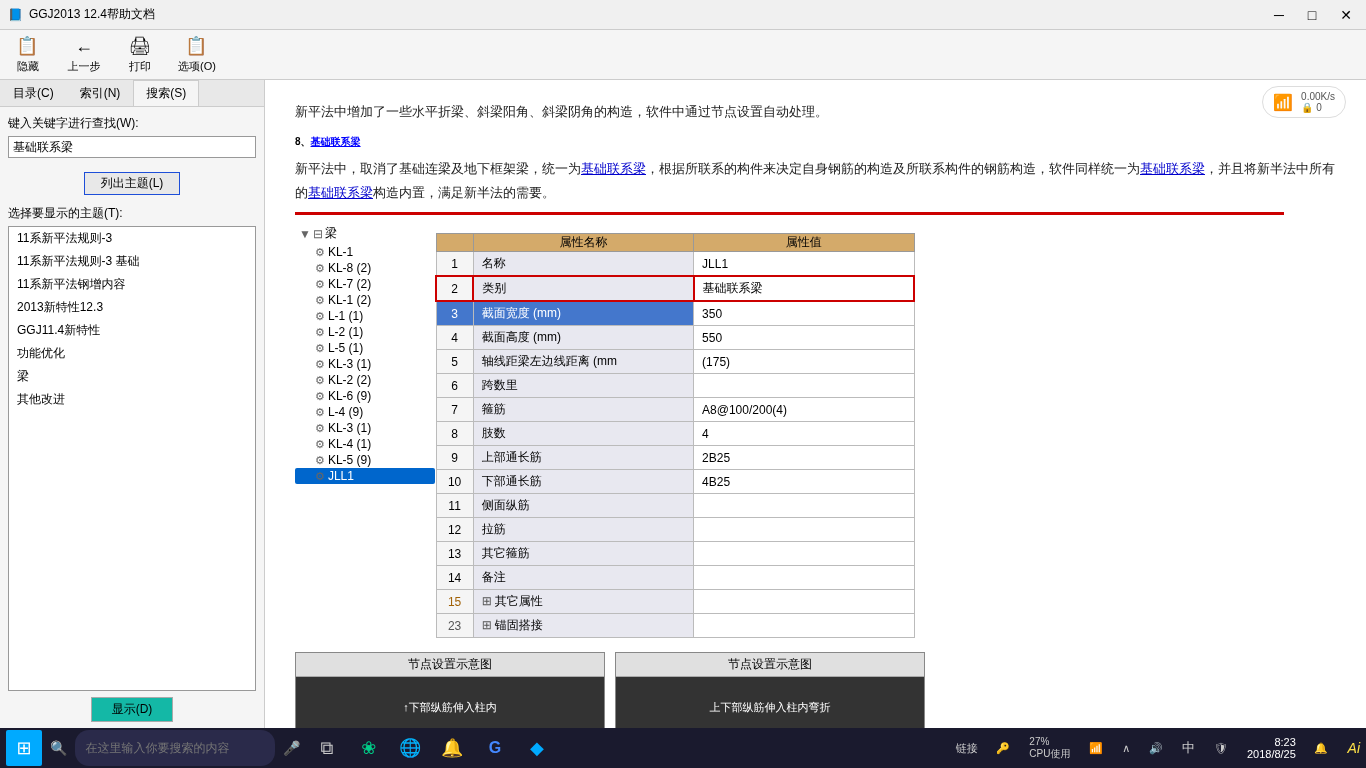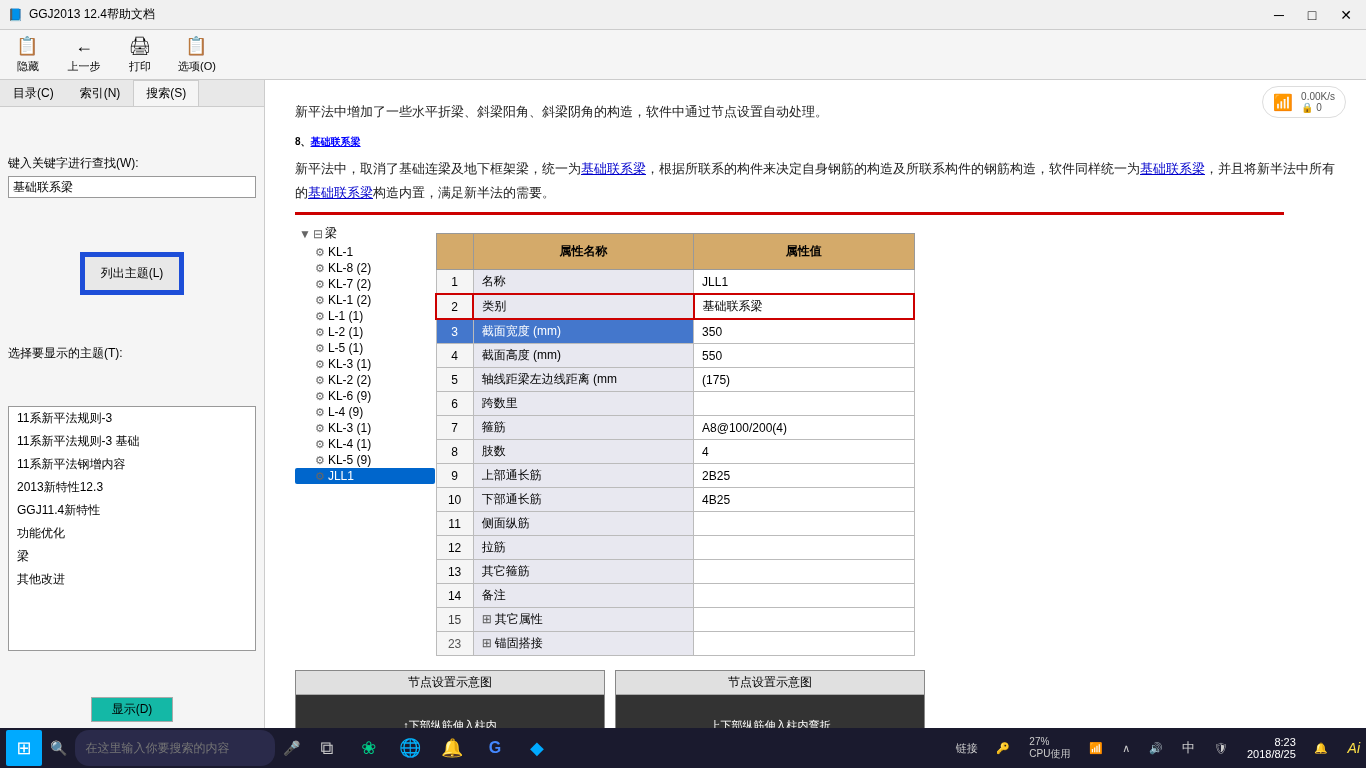--- a/index.html
+++ b/index.html
@@ -46,21 +46,20 @@
       height: calc(768px - 30px - 50px - 40px);
     }
 
     
     .left-panel {
       width: 265px;
       background: #f5f5f5;
       border-right: 1px solid #ccc;
       display: flex;
       flex-direction: column;
-      gap: 40px;
     }
     .tabs-row {
       display: flex;
       border-bottom: 1px solid #ccc;
       background: #e8e8e8;
     }
     .tab-btn {
       padding: 4px 12px;
       font-size: 12px;
       cursor: pointer;
@@ -78,24 +77,24 @@
       width: 100%;
       height: 22px;
       border: 1px solid #999;
       padding: 2px 4px;
       font-size: 12px;
       font-family: 'Microsoft YaHei', SimSun, sans-serif;
     }
     .list-topic-btn {
       display: block;
       margin: 6px auto;
-      padding: 8px 16px;
-      font-size: 12px;
-      cursor: pointer;
-      border: 5px solid #1d4ed8;
+      padding: 2px 16px;
+      font-size: 12px;
+      cursor: pointer;
+      border: 1px solid #1d4ed8;
       background: #e8e8e8;
       font-family: 'Microsoft YaHei', SimSun, sans-serif;
     }
 
     .topic-label { font-size: 12px; padding: 4px 8px; }
     .topic-list {
       flex: 1;
       overflow-y: auto;
       border: 1px solid #999;
       margin: 0 8px;
@@ -158,22 +157,22 @@
     
     .prop-table {
       border-collapse: collapse;
       font-size: 12px;
       margin-top: 10px;
       width: 480px;
     }
     .prop-table th {
       background: #d4aa6a;
       border: 1px solid #999;
-      padding: 9px 12px;
-      font-weight: bold;
+      padding: 0 12px;
+      font-weight: normal;
       text-align: center;
     }
     .prop-table td {
       border: 1px solid #bbb;
       padding: 3px 8px;
     }
     .prop-table .row-num {
       text-align: center;
       background: #f5f5f5;
       width: 28px;
@@ -544,21 +543,21 @@
               <td class="row-num">13</td>
               <td class="prop-name"><span class="link">其它箍筋</span></td>
               <td class="prop-val"></td>
             </tr>
             <tr>
               <td class="row-num">14</td>
               <td class="prop-name">备注</td>
               <td class="prop-val"></td>
             </tr>
             <tr>
-              <td class="row-num"><span style="color:#404040">15</span></td>
+              <td class="row-num"><span style="color:#a16207">15</span></td>
               <td class="prop-name"><span style="color:#555;margin-right:3px">⊞</span>其它属性</td>
               <td class="prop-val"></td>
             </tr>
             <tr>
               <td class="row-num"><span style="color:#555">23</span></td>
               <td class="prop-name"><span style="color:#555;margin-right:3px">⊞</span>锚固搭接</td>
               <td class="prop-val"></td>
             </tr>
           </tbody>
       </table>

